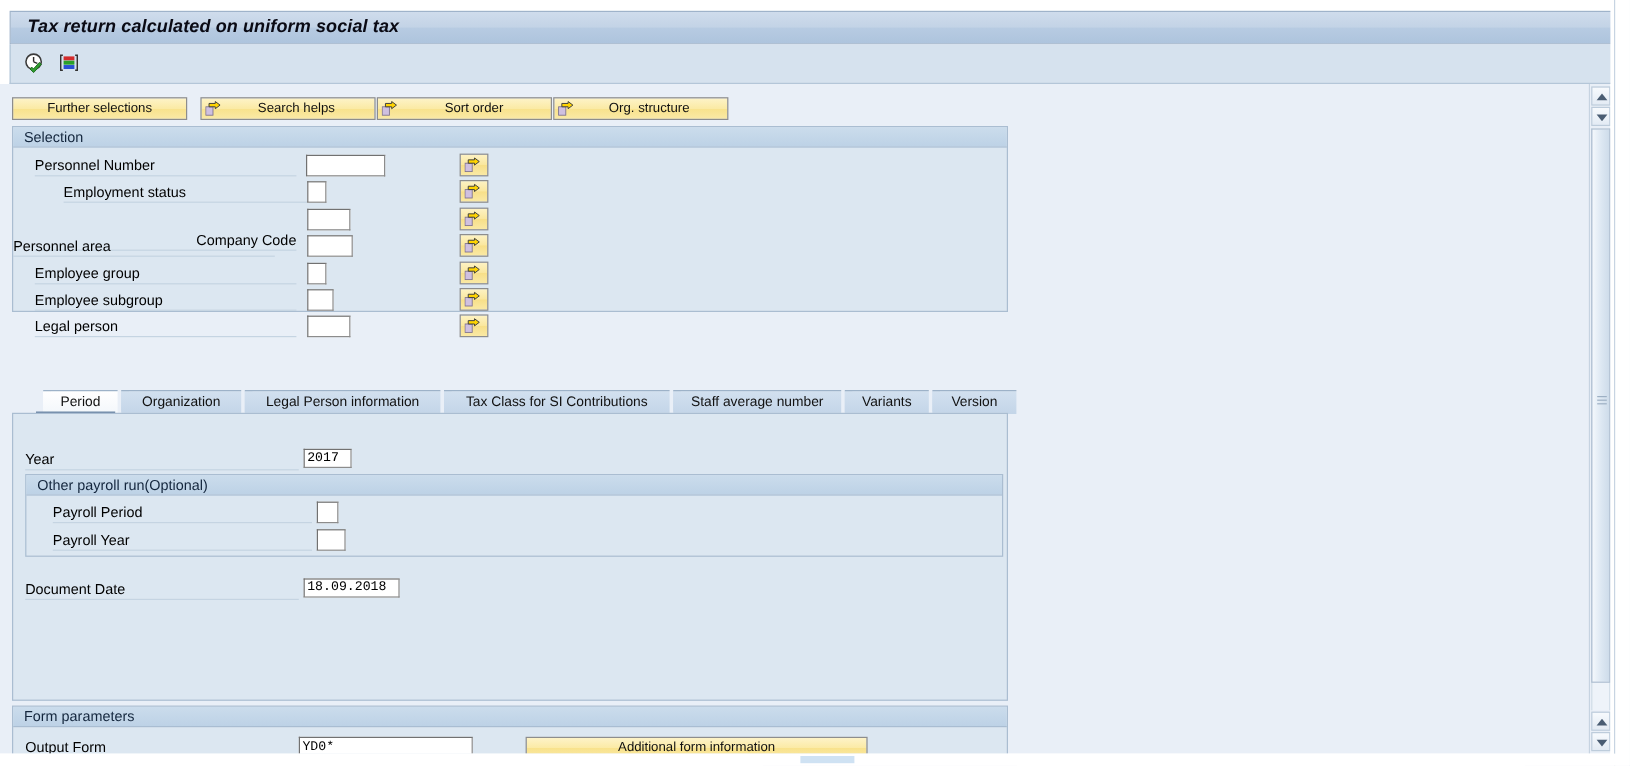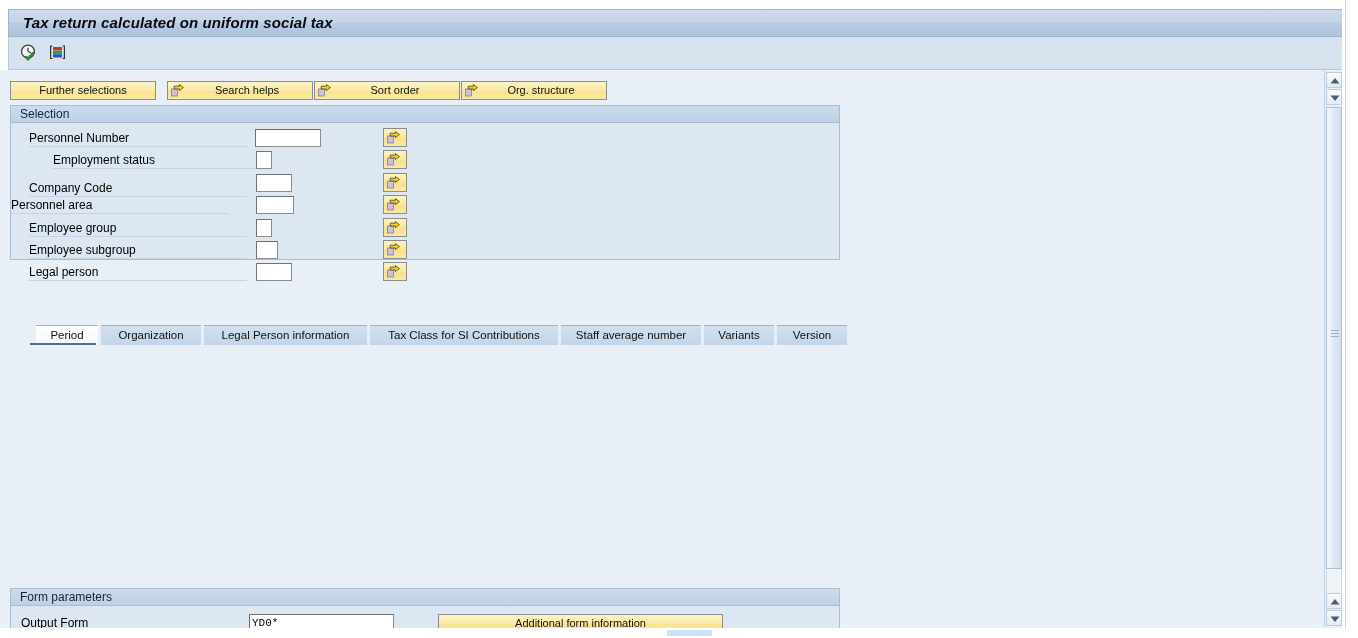--- a/index.html
+++ b/index.html
@@ -377,21 +377,21 @@
           <div class="matchbtn" style="left: 372px; top: 22px;"><span><svg width="13" height="13" viewBox="0 0 13 13">
                 <rect x="0.5" y="5" width="6" height="7" fill="#cfc0e0" stroke="#7a6f8c" stroke-width="0.7"></rect>
                 <path d="M3.2 2.2 L8.4 2.2 L8.4 0.6 L12.4 3.6 L8.4 6.6 L8.4 5 L3.2 5 Z" fill="#ffd400" stroke="#3c3c3c" stroke-width="0.8" stroke-linejoin="miter"></path>
               </svg></span></div>
           <div class="fieldlabel" style="left: 18px; top: 46.4px; width: 218px; margin-left: 24px;">Employment status</div>
           <input class="sapinput" readonly="" value="" style="left: 245px; top: 45.4px; width: 16px; height: 18px;">
           <div class="matchbtn" style="left: 372px; top: 44.4px;"><span><svg width="13" height="13" viewBox="0 0 13 13">
                 <rect x="0.5" y="5" width="6" height="7" fill="#cfc0e0" stroke="#7a6f8c" stroke-width="0.7"></rect>
                 <path d="M3.2 2.2 L8.4 2.2 L8.4 0.6 L12.4 3.6 L8.4 6.6 L8.4 5 L3.2 5 Z" fill="#ffd400" stroke="#3c3c3c" stroke-width="0.8" stroke-linejoin="miter"></path>
               </svg></span></div>
-          <div class="fieldlabel" style="left: 18px; top: 74px; width: 218px;">Company Code</div>
+          <div class="fieldlabel" style="left: 18px; top: 86px; width: 218px; text-align: right;">Company Code</div>
           <input class="sapinput" readonly="" value="" style="left: 245px; top: 67.8px; width: 36px; height: 18px;">
           <div class="matchbtn" style="left: 372px; top: 66.8px;"><span><svg width="13" height="13" viewBox="0 0 13 13">
                 <rect x="0.5" y="5" width="6" height="7" fill="#cfc0e0" stroke="#7a6f8c" stroke-width="0.7"></rect>
                 <path d="M3.2 2.2 L8.4 2.2 L8.4 0.6 L12.4 3.6 L8.4 6.6 L8.4 5 L3.2 5 Z" fill="#ffd400" stroke="#3c3c3c" stroke-width="0.8" stroke-linejoin="miter"></path>
               </svg></span></div>
           <div class="fieldlabel" style="left: 0; top: 91.2px; width: 218px;">Personnel area</div>
           <input class="sapinput" readonly="" value="" style="left: 245px; top: 90.2px; width: 38px; height: 18px;">
           <div class="matchbtn" style="left: 372px; top: 89.2px;"><span><svg width="13" height="13" viewBox="0 0 13 13">
                 <rect x="0.5" y="5" width="6" height="7" fill="#cfc0e0" stroke="#7a6f8c" stroke-width="0.7"></rect>
                 <path d="M3.2 2.2 L8.4 2.2 L8.4 0.6 L12.4 3.6 L8.4 6.6 L8.4 5 L3.2 5 Z" fill="#ffd400" stroke="#3c3c3c" stroke-width="0.8" stroke-linejoin="miter"></path>
@@ -421,20 +421,38 @@
         <div class="tab active" style="left: 26px; width: 62px;"><span class="tabskewL"></span><span style="position: relative;">Period</span></div>
         <div class="tab-underline-active" style="left: 20px; width: 66px;"></div>
         <div class="tab" style="left: 91px; width: 100px;"><span class="tabskewL"></span><span style="position: relative;">Organization</span></div>
         <div class="tab" style="left: 194px; width: 163px;"><span class="tabskewL"></span><span style="position: relative;">Legal Person information</span></div>
         <div class="tab" style="left: 360px; width: 188px;"><span class="tabskewL"></span><span style="position: relative;">Tax Class for SI Contributions</span></div>
         <div class="tab" style="left: 551px; width: 140px;"><span class="tabskewL"></span><span style="position: relative;">Staff average number</span></div>
         <div class="tab" style="left: 694px; width: 70px;"><span class="tabskewL"></span><span style="position: relative;">Variants</span></div>
         <div class="tab" style="left: 767px; width: 70px;"><span class="tabskewL"></span><span style="position: relative;">Version</span></div>
       </div>
 
+    <div class="groupbox" style="left:10px; top:274px; width:830px; height:240px; border-top:1px solid #aabdd1;">
+
+      <div class="fieldlabel" style="left:10px; top:30px; width:228px;">Year</div>
+      <input class="sapinput" style="left: 242px; top: 29px; width: 40px; height: 16px;" readonly="" value="2017">
+
+      <div class="groupbox" style="left:10px; top:50px; width:815px; height:69px;">
+        <div class="group-header">Other payroll run(Optional)</div>
+        <div id="payroll-fields">
+            <div class="fieldlabel" style="left: 22px; top: 23px; width: 216px;">Payroll Period</div>
+            <input class="sapinput" readonly="" value="" style="left: 242px; top: 22px; width: 18px; height: 18px;">
+            <div class="fieldlabel" style="left: 22px; top: 46px; width: 216px;">Payroll Year</div>
+            <input class="sapinput" readonly="" value="" style="left: 242px; top: 45px; width: 24px; height: 18px;">
+          </div>
+      </div>
+
+      <div class="fieldlabel" style="left:10px; top:138px; width:228px;">Document Date</div>
+      <input class="sapinput" style="left: 242px; top: 137px; width: 80px; height: 16px;" readonly="" value="18.09.2018">
+    </div>
 
     <div class="groupbox" style="left:10px; top:518px; width:830px; height:60px;">
       <div class="group-header">Form parameters</div>
       <div class="fieldlabel" style="left:10px; top:26px; width:228px;">Output Form</div>
       <input class="sapinput" style="left: 238px; top: 25px; width: 145px; height: 18px;" readonly="" value="YD0*">
       <div class="sapbtn" style="left:427px; top:25px; width:285px; height:19px; line-height:17px;">Additional form information</div>
     </div>
 
   </div>
 

